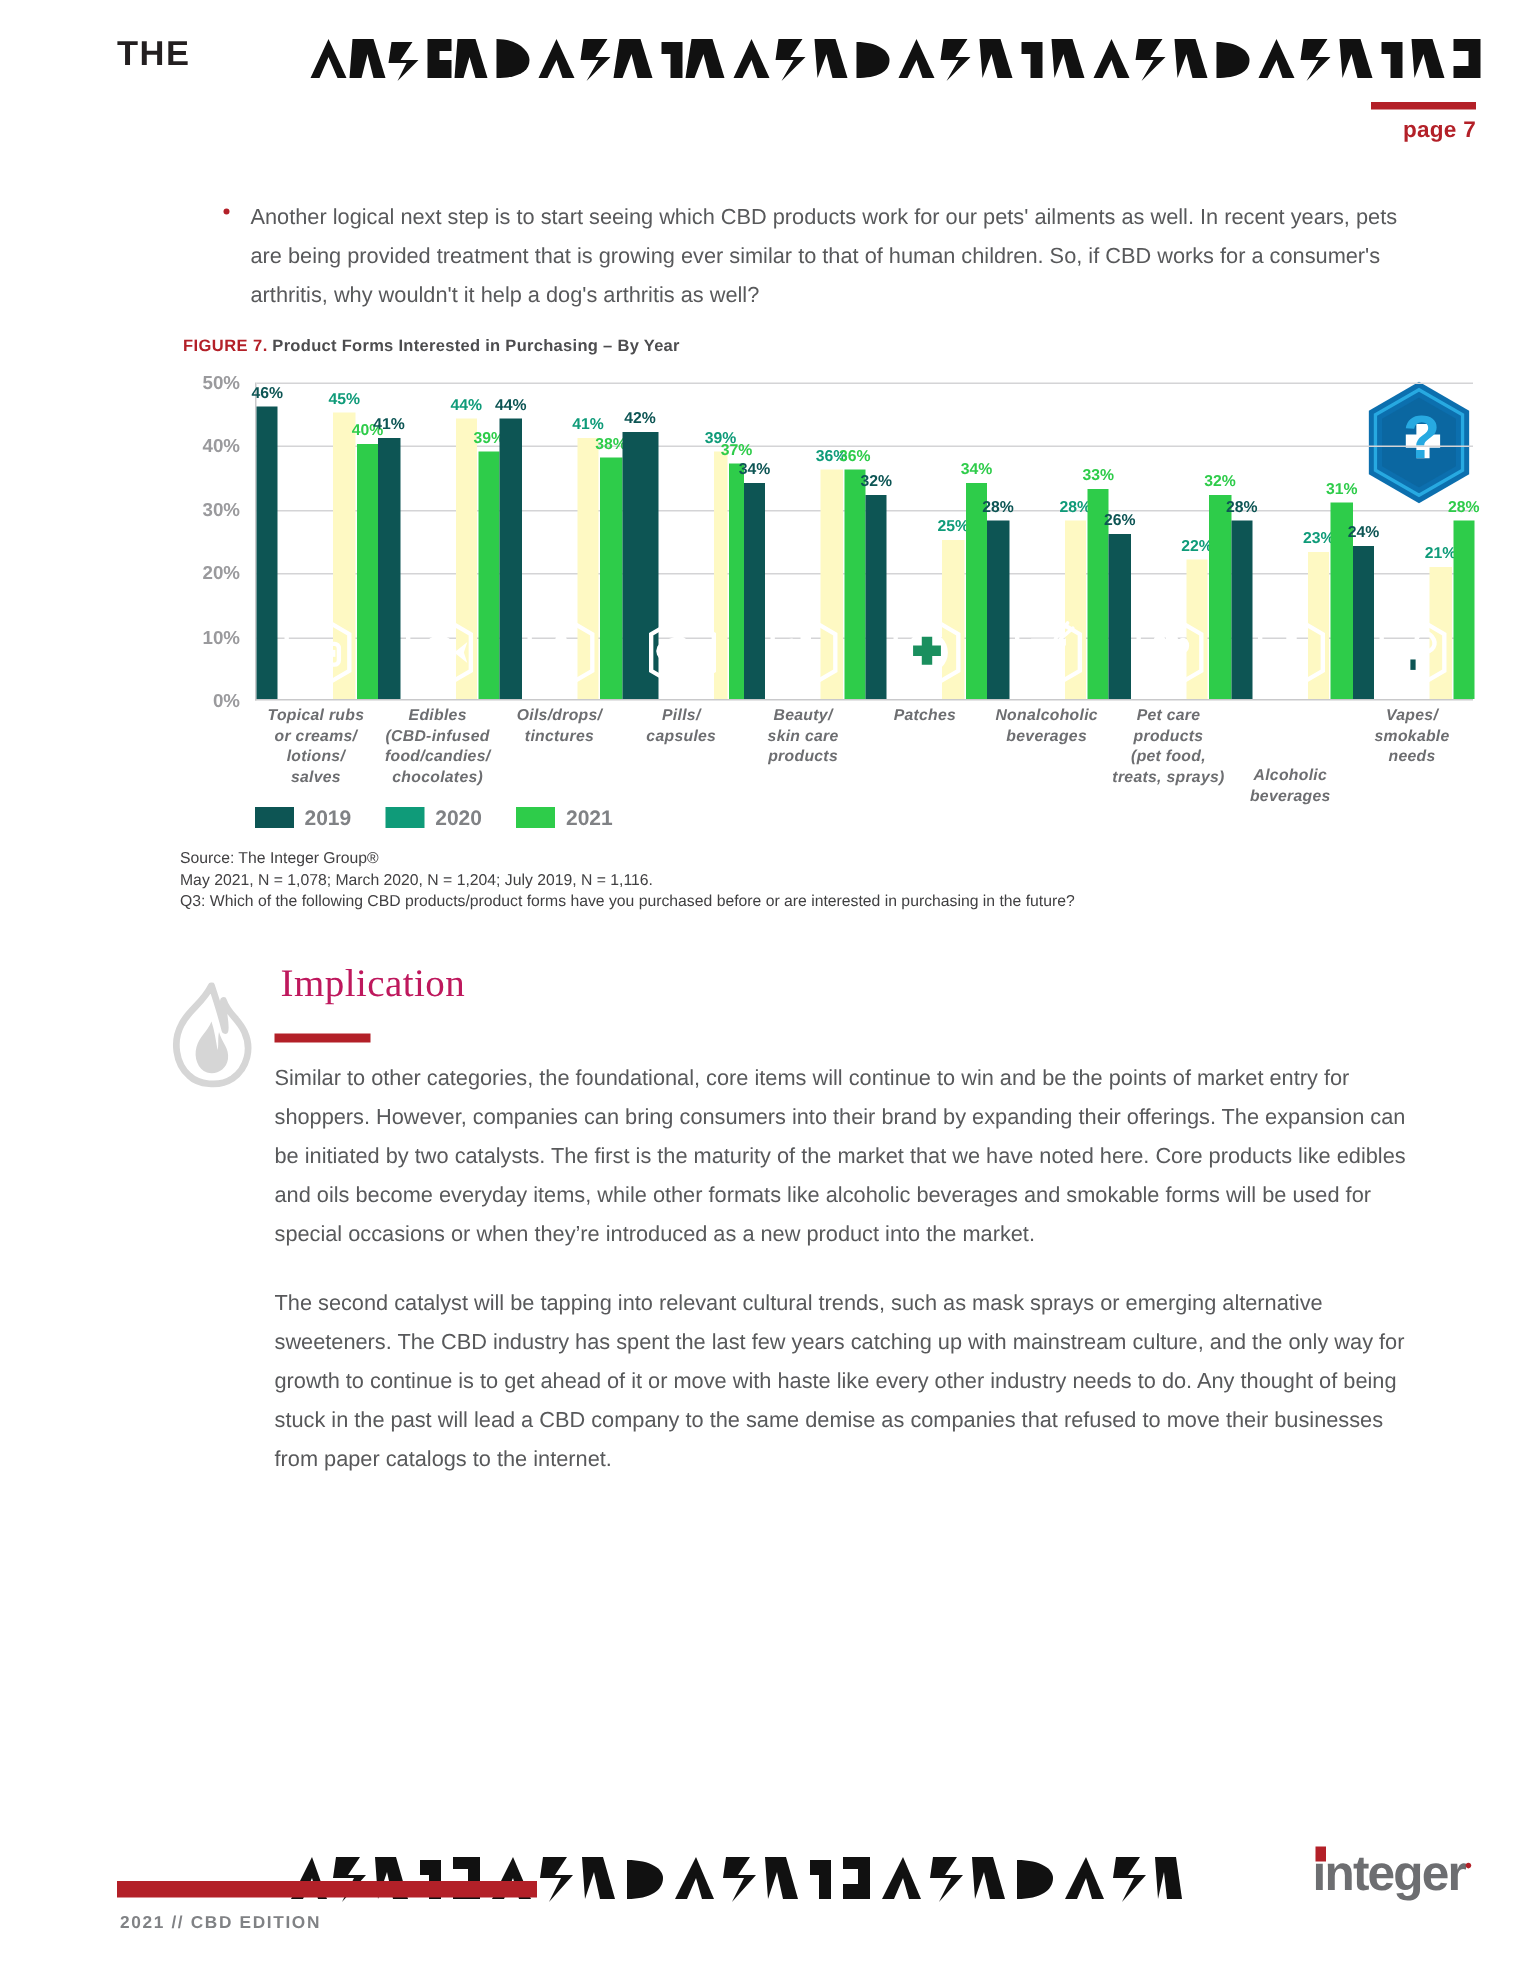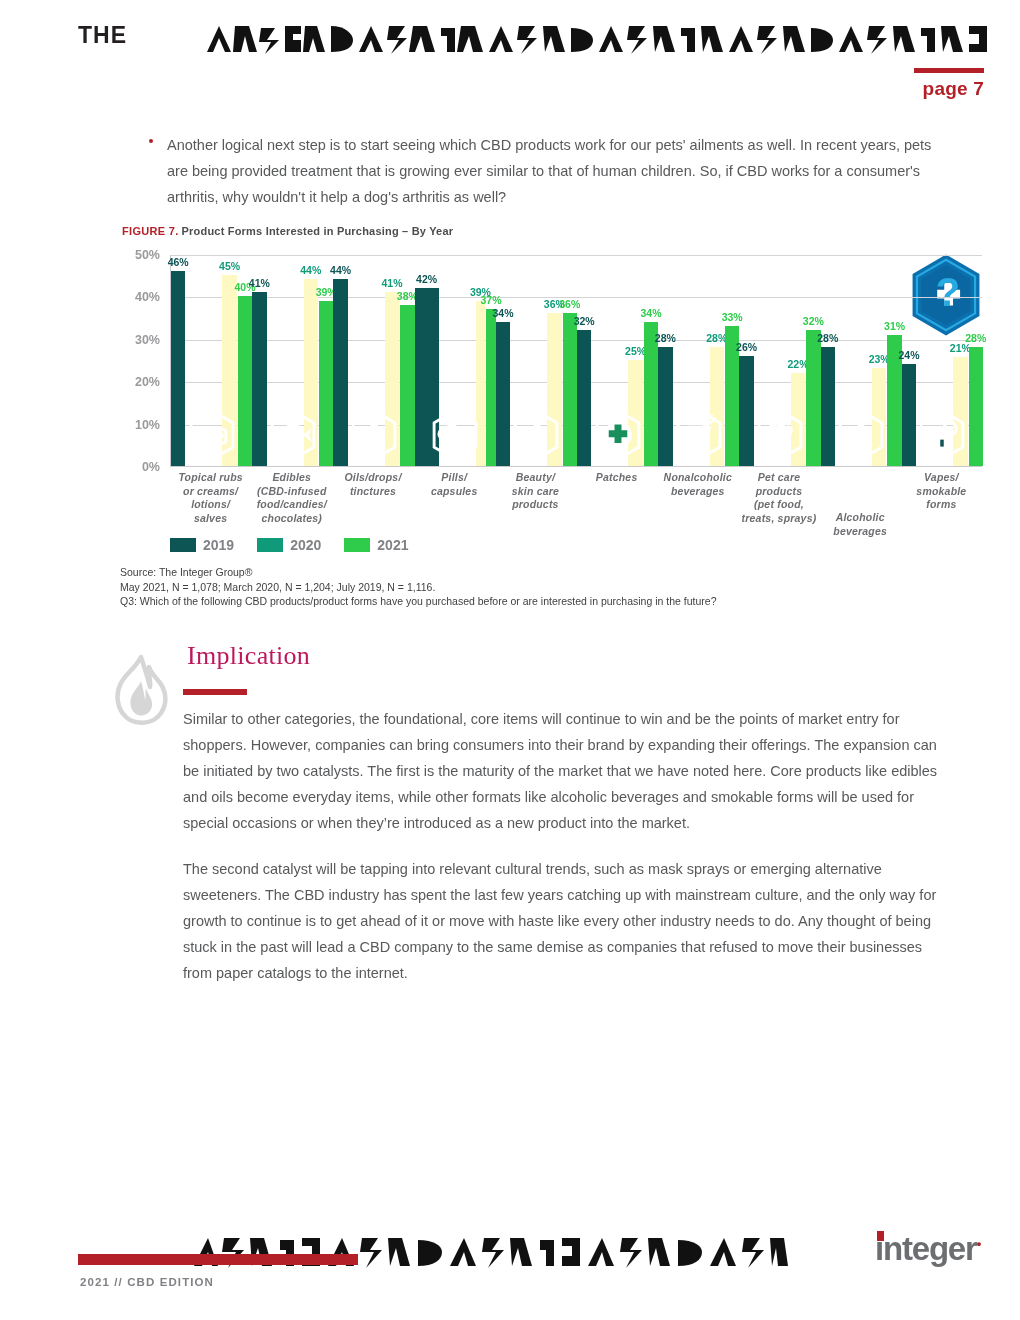--- a/index.html
+++ b/index.html
@@ -32,21 +32,21 @@
     overflow:hidden;
   }
   .header-band svg { display:block; }
 
   .page-rule {
     position:absolute; right:36px; top:68px; width:70px; height:5px;
     background:#b32028;
   }
   .page-num {
     position:absolute; right:36px; top:78px;
-    font-size:19px; font-weight:600; color:#b32028;
+    font-size:15px; font-weight:600; color:#b32028;
     letter-spacing:0.2px;
   }
 
   
   .bullet-block { position:absolute; left:150px; top:132px; width:800px; }
   .bullet-dot {
     position:absolute; left:-1px; top:7px; width:4px; height:4px;
     border-radius:50%; background:#b32028;
   }
   .bullet-text {
@@ -394,21 +394,21 @@
         </div>
         <div class="grp-icon"><svg viewBox="0 0 100 100" width="58" height="58">
             <polygon points="50,8 86,29 86,71 50,92 14,71 14,29" fill="none" stroke="#fff" stroke-width="5"></polygon>
             <path d="M44,24 h12 v16 c0,6 8,10 8,18 v22 h-28 v-22 c0,-8 8,-12 8,-18 z" fill="#fff"></path>
           </svg></div>
       </div>
       <div class="group" style="left: 730.8px; width: 81.2px;">
         <div class="bar y2019" style="height: 101.76px;">
           <span class="val">24%</span>
         </div>
-        <div class="bar y2020" style="height: 109px;">
+        <div class="bar y2020" style="height: 88px;">
           <span class="val">21%</span>
         </div>
         <div class="bar y2021" style="height: 118.72px;">
           <span class="val">28%</span>
         </div>
         <div class="grp-icon"><svg viewBox="0 0 100 100" width="58" height="58">
             <polygon points="50,8 86,29 86,71 50,92 14,71 14,29" fill="none" stroke="#fff" stroke-width="5"></polygon>
             <rect x="40" y="48" width="20" height="32" rx="4" fill="#fff"></rect>
             <path d="M60,50 C74,50 78,40 72,32 C66,24 54,28 54,36" fill="none" stroke="#fff" stroke-width="5" stroke-linecap="round"></path>
             <rect x="47" y="58" width="6" height="12" fill="#0d5554"></rect>
@@ -454,21 +454,21 @@
         <div>(pet food,</div>
         <div>treats, sprays)</div>
       </div>
       <div class="x-label" style="left: 649.6px; width: 81.2px; margin-top: 40px;">
         <div>Alcoholic</div>
         <div>beverages</div>
       </div>
       <div class="x-label" style="left: 730.8px; width: 81.2px;">
         <div>Vapes/</div>
         <div>smokable</div>
-        <div>forms</div>
+        <div>needs</div>
       </div>
     </div>
 </div>
 
 <div class="legend" id="legend">
     <div class="item">
       <span class="sw" style="background: rgb(13, 85, 84);"></span>
       <span>2019</span>
     </div>
     <div class="item">

